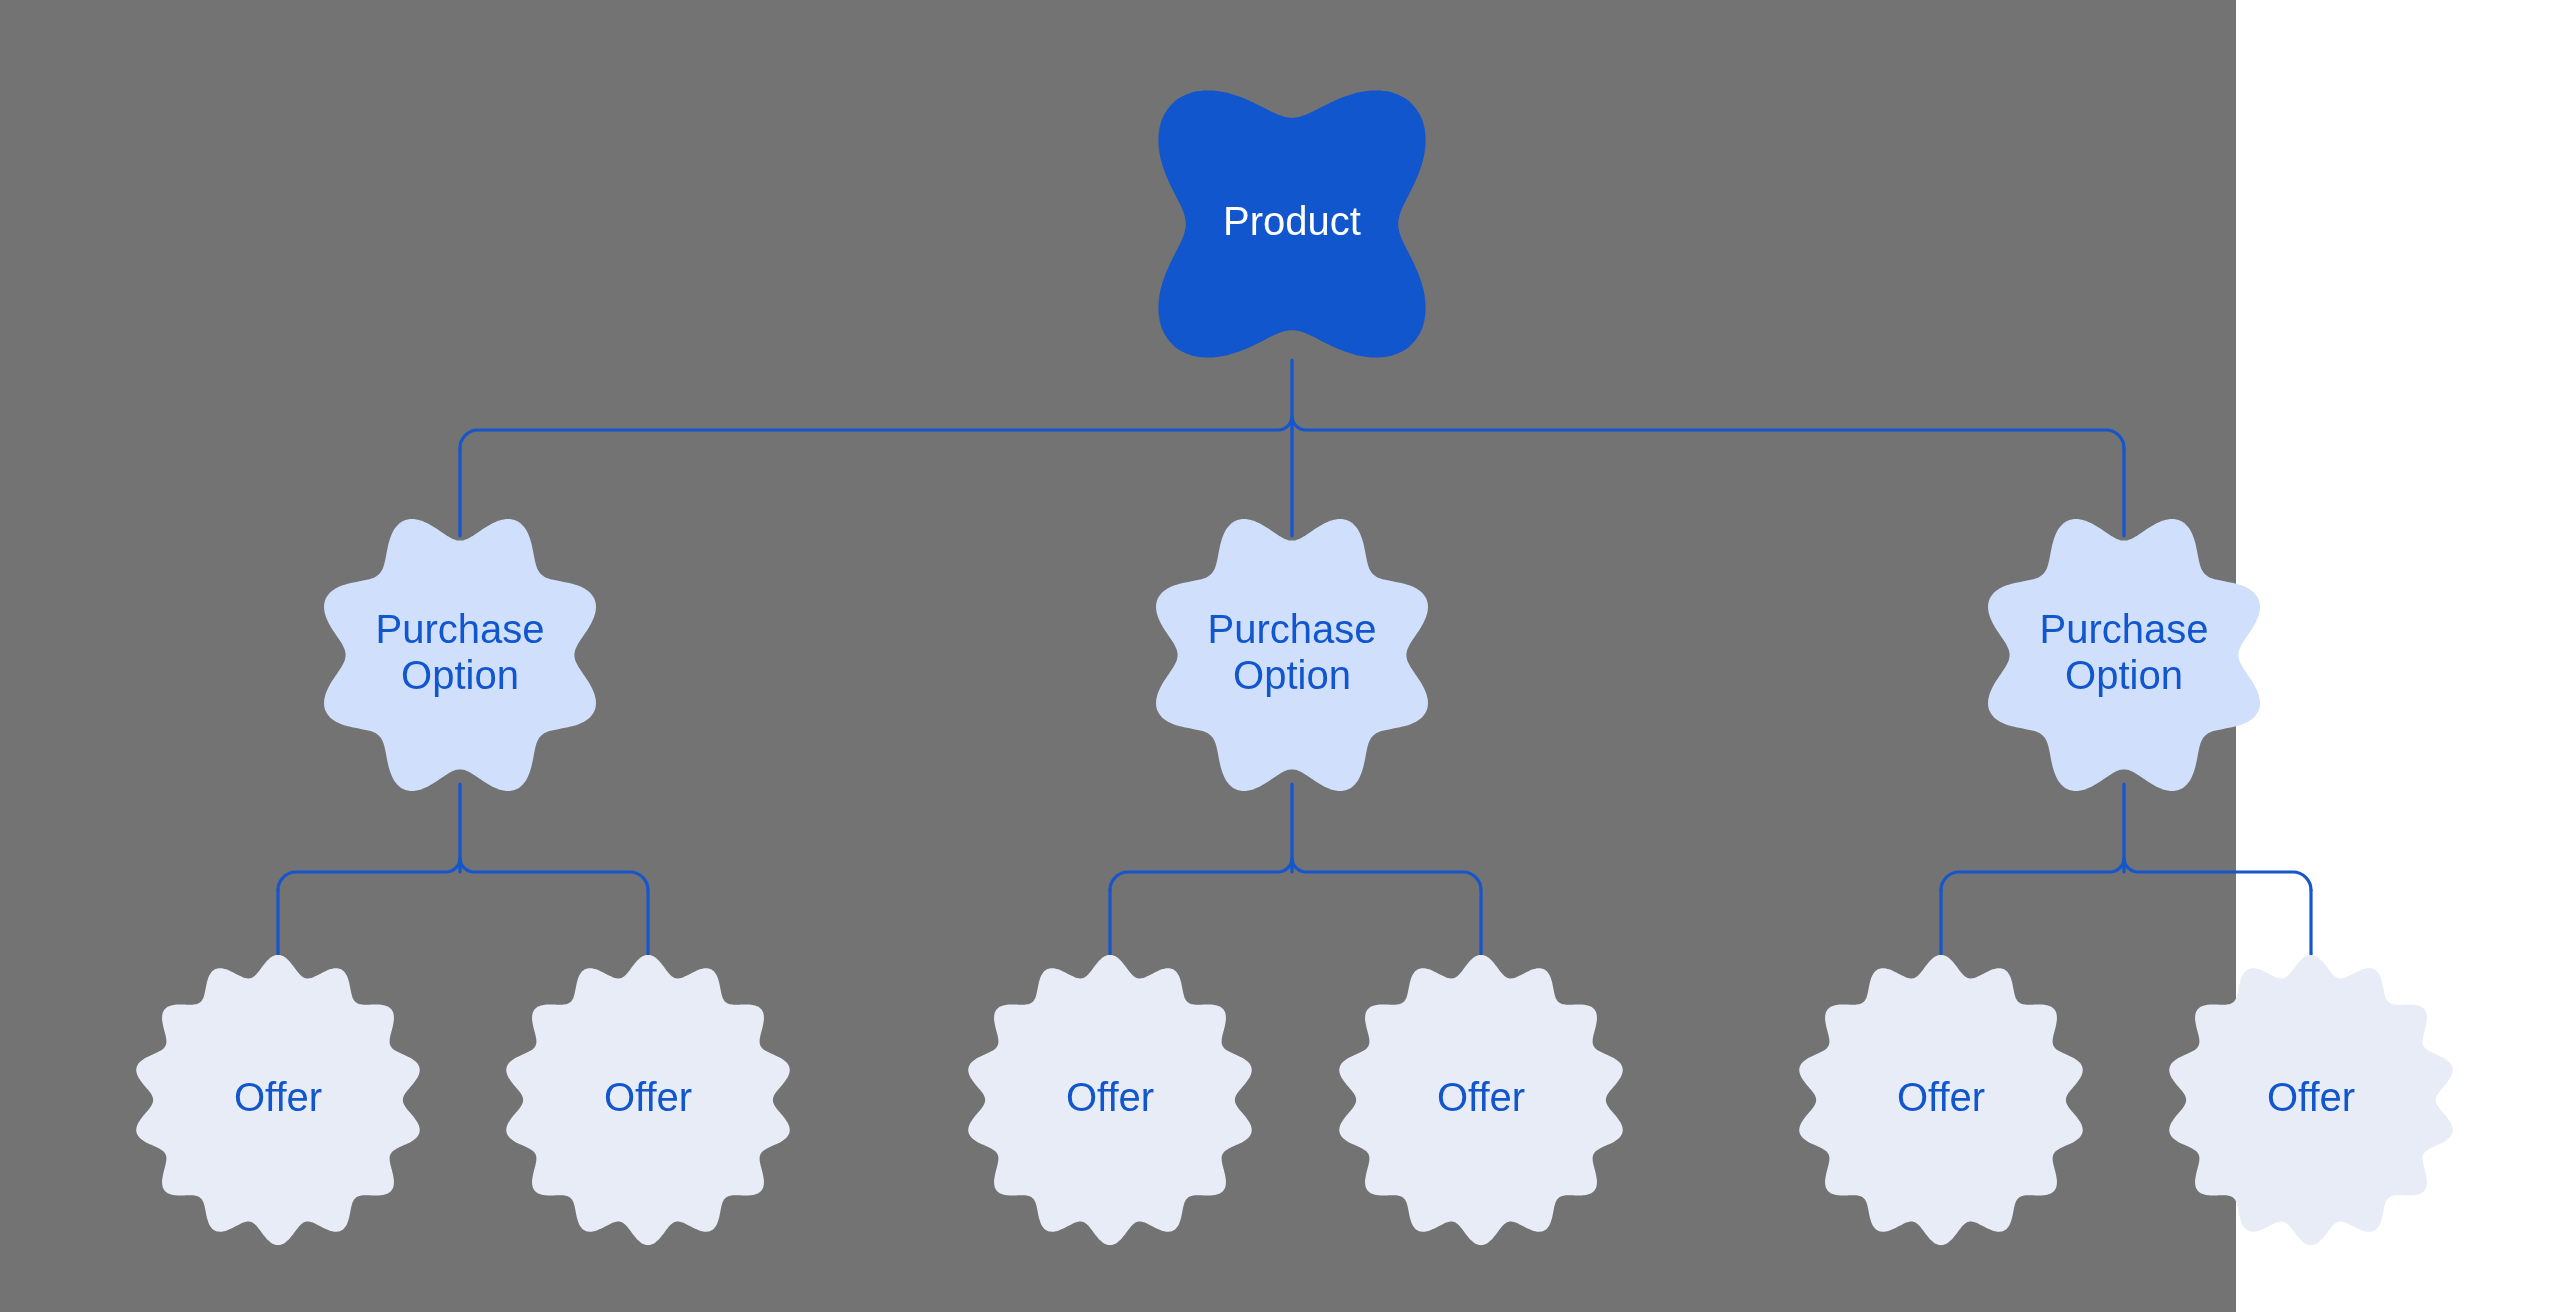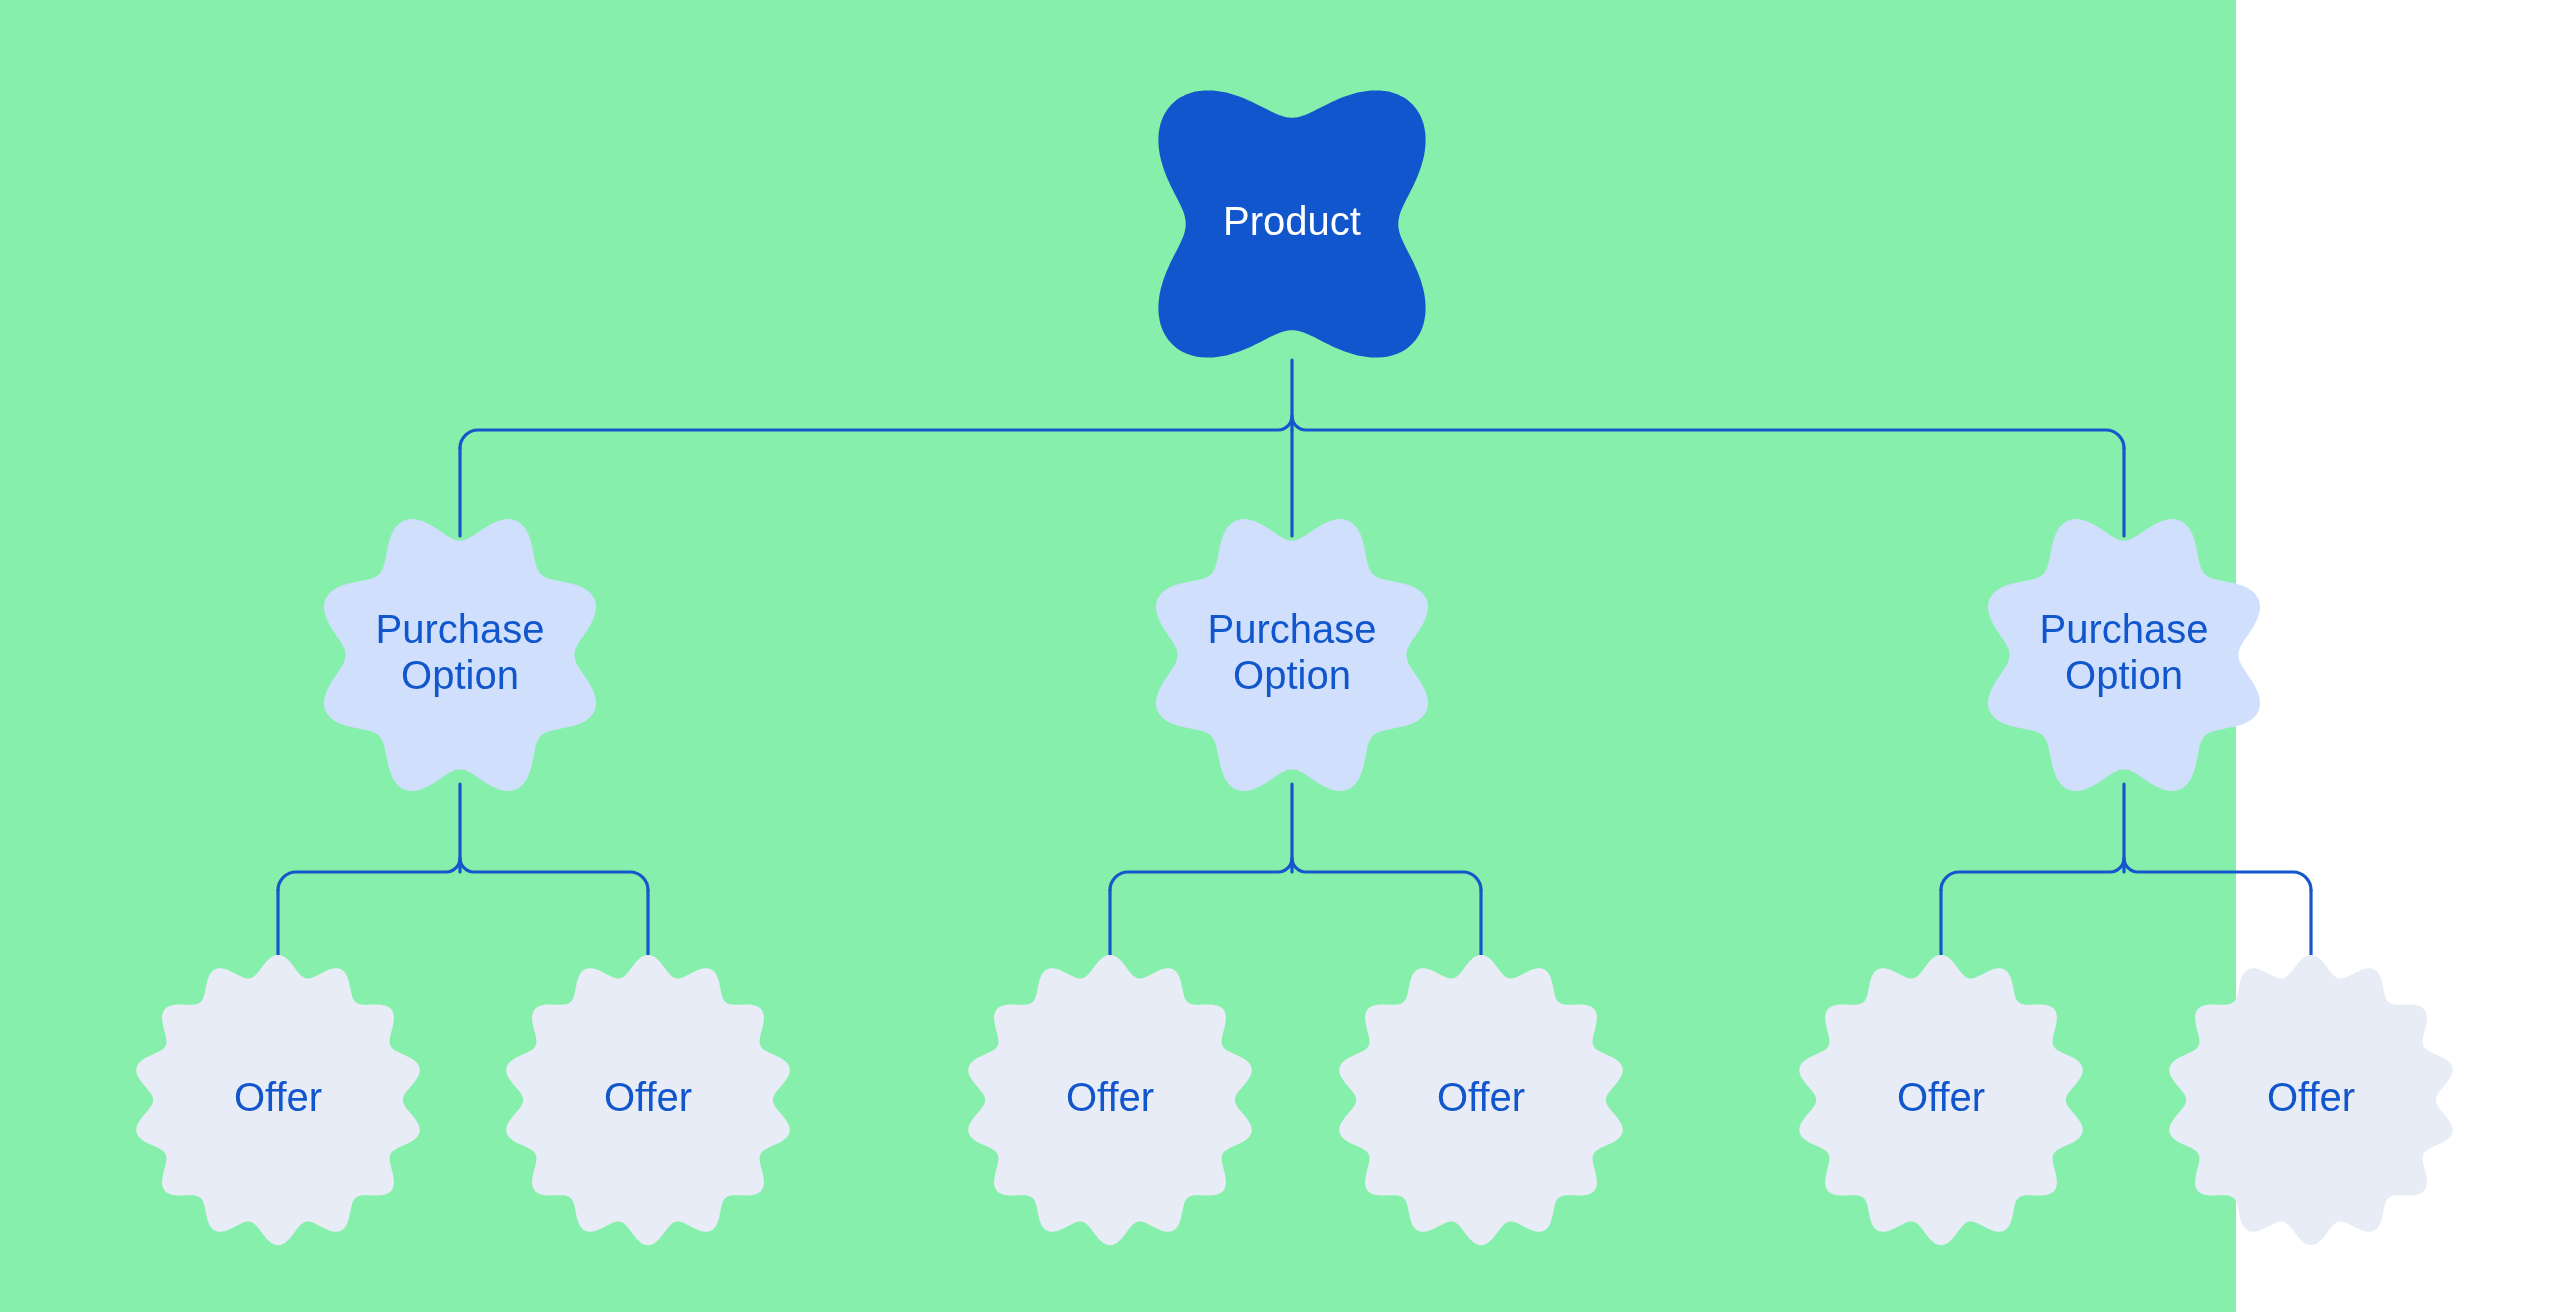--- a/index.html
+++ b/index.html
@@ -11,21 +11,21 @@
   body {
     width: 2560px;
     height: 1312px;
     font-family: "Liberation Sans", sans-serif;
     overflow: hidden;
   }
   #diagram-root {
     position: relative;
     width: 2236px;
     height: 1312px;
-    background: #86efac;
+    background: #737373;
   }
   svg#tree-svg {
     display: block;
     width: 2560px;
     height: 1312px;
   }
   .node-label {
     font-family: "Liberation Sans", sans-serif;
     font-weight: 400;
     text-anchor: middle;

